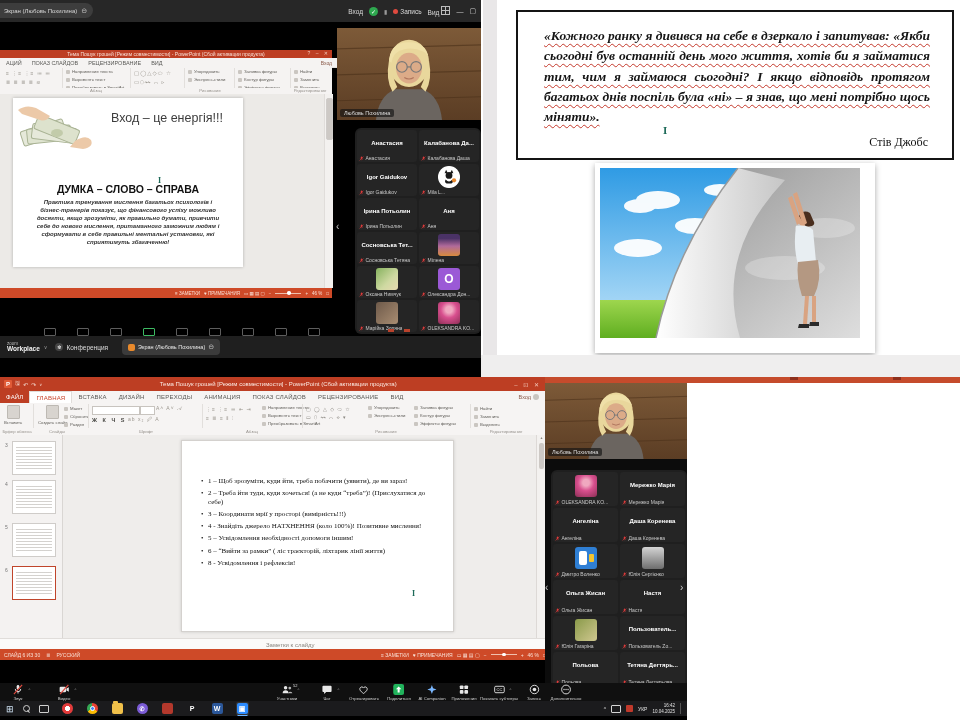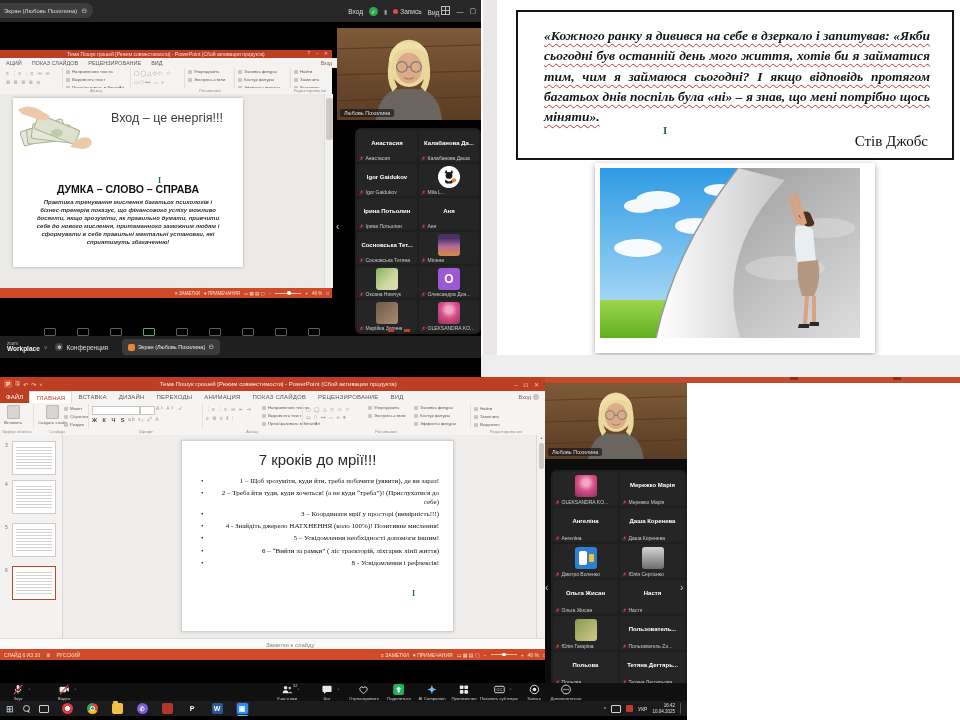--- a/index.html
+++ b/index.html
@@ -101,21 +101,21 @@
   .wsr{position:absolute;top:2px;width:6px;height:3px;background:#b9422c;}
 
   
   .tr{left:481px;top:0;width:479px;height:377px;background:#fff;}
   .tr-strip{left:2px;top:0;width:14px;height:355px;background:#e9e7e8;}
   .quote-box{left:35px;top:10px;width:434px;height:146px;border:2px solid #141414;background:#fff;}
   .quote-text{position:absolute;left:26px;right:22px;top:14px;font-family:Liberation Serif, serif;
               font-style:italic;font-weight:700;font-size:13.5px;line-height:1.5;color:#151515;text-align:justify;
               text-decoration:underline;text-decoration-style:wavy;text-decoration-color:#c4392b;
               text-decoration-thickness:1px;text-underline-offset:2.5px;}
-  .quote-author{position:absolute;right:24px;bottom:8px;font-family:"Liberation Serif",serif;font-size:15px;color:#111;}
+  .quote-author{position:absolute;right:24px;bottom:8px;font-family:"Liberation Serif",serif;font-size:12px;color:#111;}
   .curl-frame{left:114px;top:163px;width:270px;height:180px;background:#fff;box-shadow:0 2px 6px rgba(0,0,0,.35);padding:5px;}
   .tr-band{left:0;top:355px;width:479px;height:22px;background:#efeeee;}
 
   
   .bl-title{left:0;top:377px;width:545px;height:14px;background:#bd3e23;display:flex;align-items:center;color:#fff;}
   .qat{display:flex;align-items:center;gap:3px;padding-left:4px;font-size:6px;color:#f4d9cf;}
   .qat .pico{width:8px;height:8px;background:#e05a36;border-radius:1px;color:#fff;font-size:6px;font-weight:700;
              display:flex;align-items:center;justify-content:center;}
   .bl-title .t{flex:1;text-align:center;font-size:6px;color:#fbe9e2;white-space:nowrap;overflow:hidden;}
   .bl-title .ctl{padding-right:4px;font-size:6px;color:#f3cabc;letter-spacing:2px;}
@@ -138,21 +138,21 @@
   .bl-content{left:0;top:435px;width:545px;height:203px;background:#efedeb;}
   .thumbs{left:0;top:435px;width:62px;height:203px;background:#f4f2f1;border-right:1px solid #d9d6d3;}
   .thumb{position:absolute;left:12px;width:42px;height:32px;background:#fff;border:1px solid #cfccc9;}
   .thumb.active{border:1.5px solid #c0452b;}
   .thumb .tn{position:absolute;left:-8px;top:0;font-size:5px;color:#777;}
   .thumb .fill{position:absolute;inset:3px;background:repeating-linear-gradient(#fff 0 2px,#c9c6c2 2px 3px);opacity:.8;}
   .slide7{left:181px;top:440px;width:271px;height:190px;background:#fff;border:1px solid #d4d1ce;box-shadow:0 0 3px rgba(0,0,0,.15);}
   .s7-title{position:absolute;left:0;right:0;top:10px;text-align:center;font-size:15px;color:#2a2a2a;}
   .s7-list{position:absolute;left:18px;right:14px;top:36px;font-family:"Liberation Serif",serif;font-size:7px;
            color:#111;line-height:1.3;}
-  .s7-list div{position:relative;padding-left:8px;margin-bottom:3px;text-align:right;}
+  .s7-list div{position:relative;padding-left:8px;margin-bottom:3px;}
   .s7-list div:before{content:"•";position:absolute;left:1px;top:0;}
   .bl-vscroll{left:536px;top:435px;width:9px;height:203px;background:#f3f1ef;border-left:1px solid #ddd9d6;
               color:#8a8681;font-size:4px;text-align:center;}
   .bl-vscroll .thumb2{position:absolute;left:2px;top:8px;width:5px;height:26px;background:#cdc9c5;border-radius:2px;}
   .bl-notes{left:0;top:638px;width:545px;height:11px;background:#fbfaf9;border-top:1px solid #e0ddda;
             color:#8a8781;font-size:6px;display:flex;align-items:center;}
   .bl-status{left:0;top:649px;width:545px;height:11px;background:#ce4a28;display:flex;align-items:center;
              color:#f8ded4;font-size:5px;gap:6px;padding-left:4px;}
   .bl-black{left:0;top:660px;width:545px;height:23px;background:#000;}
 
@@ -738,21 +738,20 @@
         <span class="tn">5</span>
         <div class="fill"></div>
       </div>
       <div class="thumb active" style="top: 131px;">
         <span class="tn">6</span>
         <div class="fill"></div>
       </div>
     </div>
 
   <div class="abs slide7">
-    <div class="s7-title">7 кроків до мрії!!!</div>
     <div class="s7-list" id="bullets">
         <div>1 – Щоб зрозуміти, куди йти, треба побачити (уявити), де ви зараз!</div>
         <div>2 – Треба йти туди, куди хочеться! (а не куди “треба”)! (Прислухатися до себе)</div>
         <div>3 – Координати мрії у просторі (вимірність!!!)</div>
         <div>4 - Знайдіть джерело НАТХНЕННЯ (коло 100%)! Позитивне мислення!</div>
         <div>5 – Усвідомлення необхідності допомоги іншим!</div>
         <div>6 – “Вийти за рамки” ( ліс траєкторій,  ліхтарик лінії життя)</div>
         <div>8 - Усвідомлення і рефлексія!</div>
       </div>
     <div class="ibeam" style="position:absolute;left:230px;top:148px;font-size:8px">I</div>

